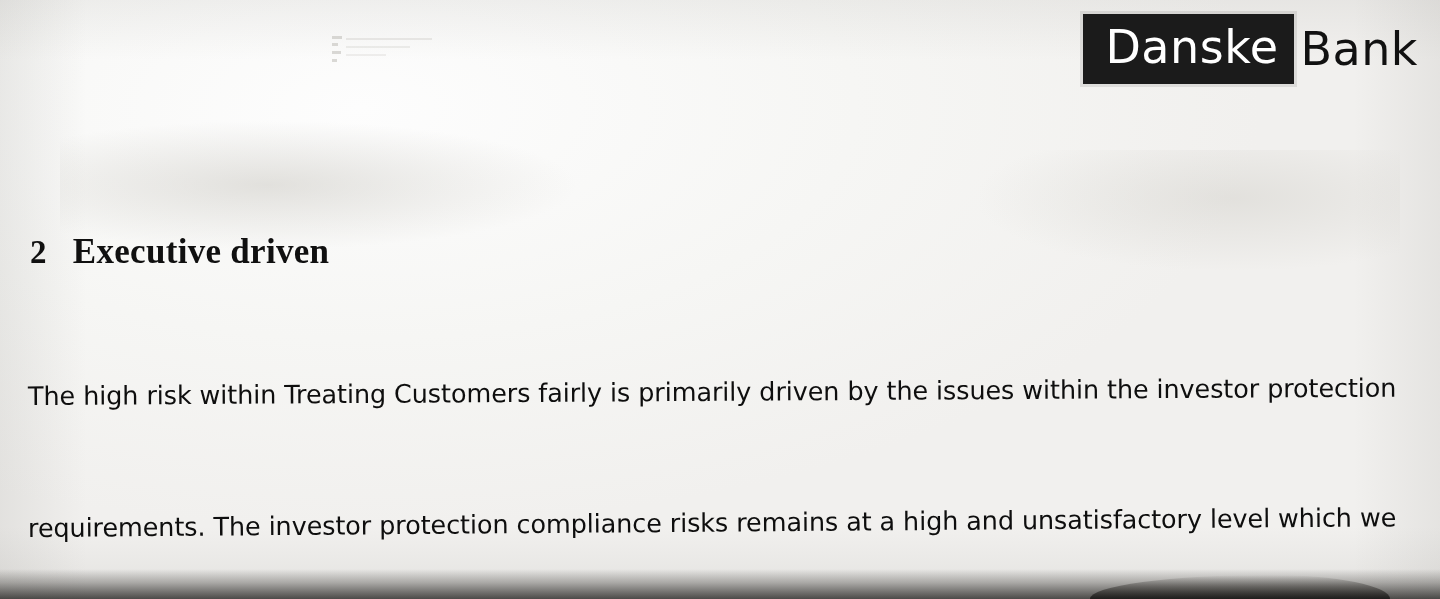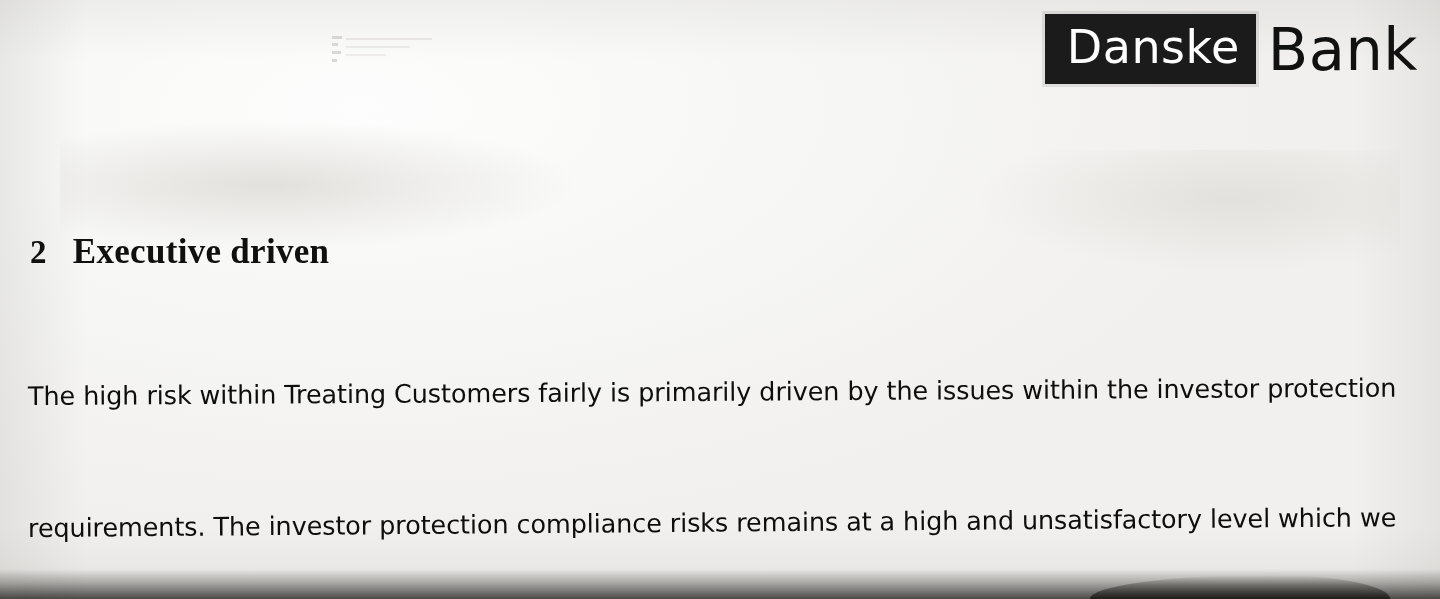--- a/index.html
+++ b/index.html
@@ -48,36 +48,36 @@
     pointer-events: none;
   }
 
   
   .logo {
     position: absolute;
     right: 22px;
     top: 14px;
     display: flex;
     align-items: center;
-    gap: 12px;
+    gap: 6px;
   }
   .logo-mark {
     background: #1b1b1b;
     color: #ffffff;
     font-family: "DejaVu Sans", sans-serif;
     font-size: 46px;
     line-height: 1;
     letter-spacing: 0.5px;
     padding: 10px 16px 14px 22px;
     box-shadow: 0 0 0 3px rgba(40,40,40,0.10);
   }
   .logo-word {
     color: #111111;
     font-family: "DejaVu Sans", sans-serif;
-    font-size: 59px;
+    font-size: 46px;
     line-height: 1;
     letter-spacing: 0.5px;
   }
 
   
   .header-artifact {
     position: absolute;
     left: 330px;
     top: 32px;
     width: 110px;

